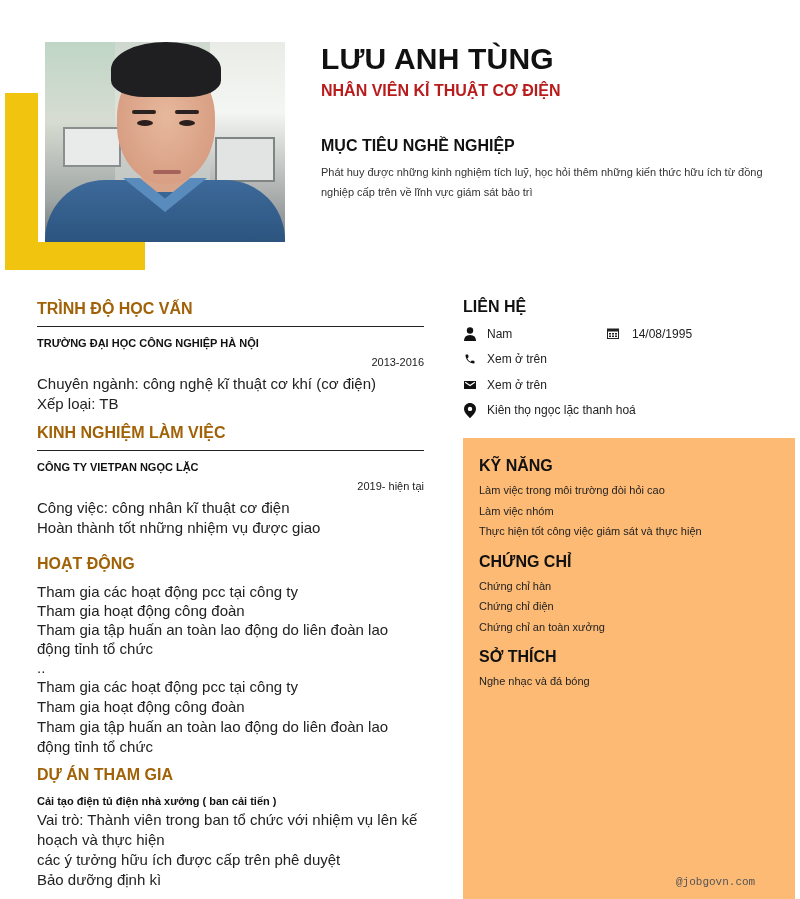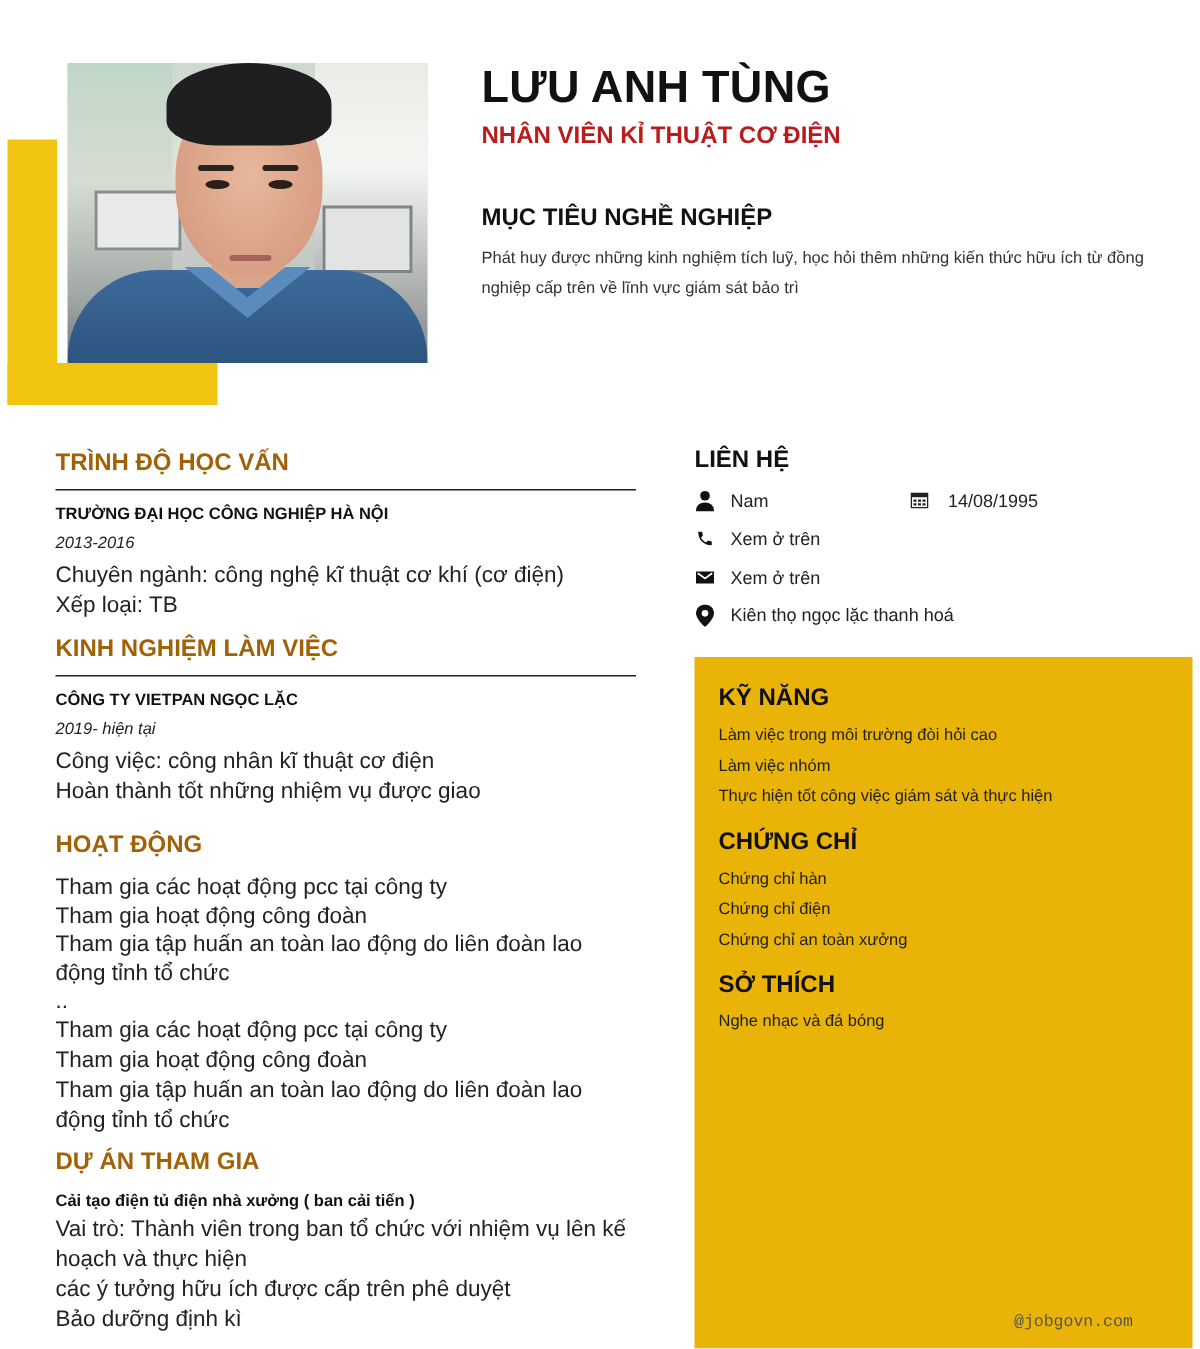--- a/index.html
+++ b/index.html
@@ -30,32 +30,32 @@
 
     .name { position: absolute; left: 321px; top: 42px; font-size: 30px; font-weight: 700; color: #111; letter-spacing: 0.2px; }
     .job-title { position: absolute; left: 321px; top: 82px; font-size: 16px; font-weight: 700; color: #b91c1c; }
     .objective-heading { position: absolute; left: 321px; top: 137px; font-size: 16px; font-weight: 700; color: #111; }
     .objective-text { position: absolute; left: 321px; top: 162px; width: 455px; font-size: 11px; line-height: 20px; color: #333; }
 
     .left-col { position: absolute; left: 37px; top: 298px; width: 387px; }
     .sec-heading { font-size: 16px; font-weight: 700; color: #a16207; height: 22px; line-height: 22px; }
     .sec-rule { height: 1px; background: #222; margin-top: 6px; margin-bottom: 9px; }
     .entry-title { font-size: 11px; font-weight: 700; color: #111; line-height: 14px; margin-bottom: 5px; }
-    .entry-date { font-size: 11px; font-style: italic; color: #222; line-height: 14px; margin-bottom: 5px; }
+    .entry-date { font-size: 11px; color: #222; line-height: 14px; margin-bottom: 5px; text-align: right; }
     .line { font-size: 15px; color: #222; line-height: 20px; }
     .line.tight { line-height: 19px; }
 
     .right-col { position: absolute; left: 463px; top: 296px; width: 332px; }
     .contact-heading { font-size: 16px; font-weight: 700; color: #111; height: 22px; line-height: 22px; margin-bottom: 3px; }
     .contact-row { position: relative; height: 25.5px; display: flex; align-items: center; }
     .contact-icon { width: 14px; height: 14px; display: inline-flex; align-items: center; justify-content: center; margin-right: 10px; }
     .contact-text { font-size: 12px; color: #222; }
     .contact-row .dob { position: absolute; left: 143px; top: 0; height: 25.5px; display: flex; align-items: center; }
 
-    .skills-panel { position: absolute; left: 463px; top: 438px; width: 332px; height: 461px; background: #eab308; padding: 17px 16px 0 16px; }
+    .skills-panel { position: absolute; left: 463px; top: 438px; width: 332px; height: 461px; background: #fdba74; padding: 17px 16px 0 16px; }
     .panel-heading { font-size: 16px; font-weight: 700; color: #111; height: 22px; line-height: 22px; margin-bottom: 3px; }
     .panel-line { font-size: 11px; color: #222; line-height: 20.5px; }
     .panel-gap { height: 9px; }
     .watermark { position: absolute; left: 213px; top: 438px; font-family: "Liberation Mono", "DejaVu Sans Mono", monospace; font-size: 11px; color: #555; }
   </style>
 </head>
 <body>
 
 <div class="accent-block-vertical"></div>
 <div class="accent-block-horizontal"></div>

